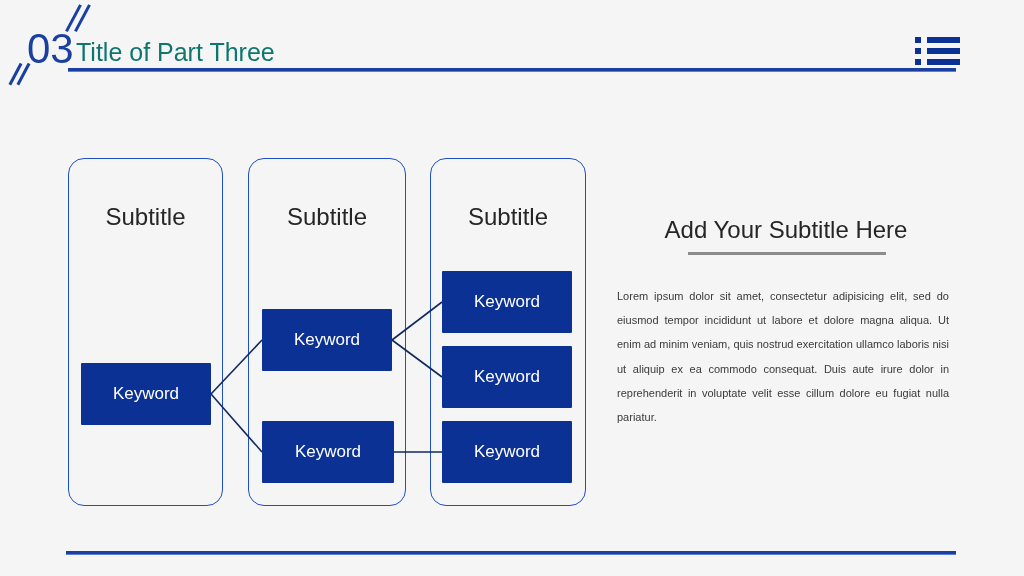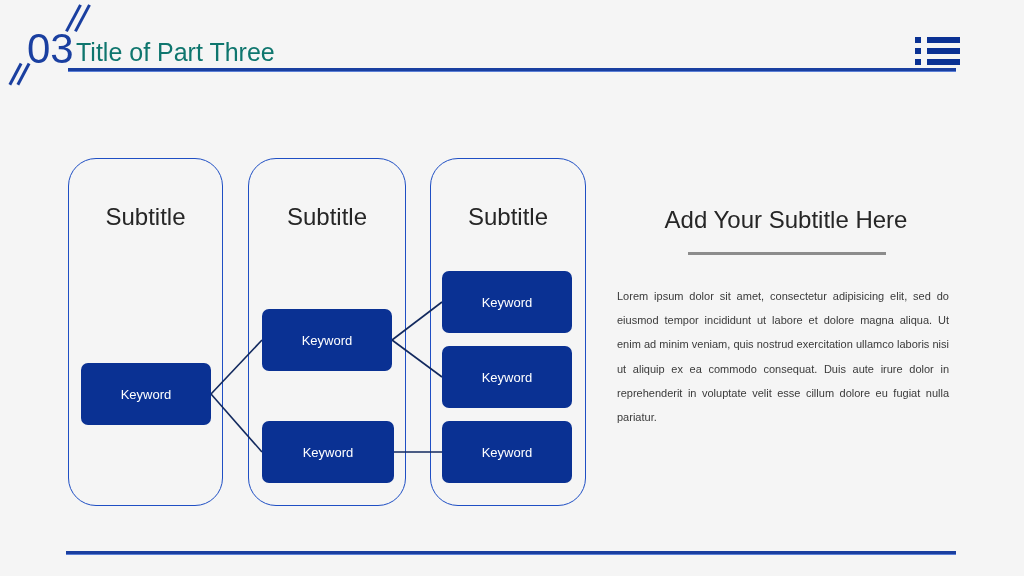--- a/index.html
+++ b/index.html
@@ -104,21 +104,21 @@
     top: 0;
     right: 0;
     height: 6px;
     background: #0a3193;
   }
 
   
   .card {
     position: absolute;
     border: 1.5px solid #1f4fc4;
-    border-radius: 28px;
+    border-radius: 16px;
     background: transparent;
     box-sizing: border-box;
   }
   .card-title {
     position: absolute;
     left: 0;
     right: 0;
     top: 44px;
     text-align: center;
     font-size: 24px;
@@ -128,23 +128,23 @@
   }
 
   #card-1 { left: 68px;  top: 158px; width: 155px; height: 348px; }
   #card-2 { left: 248px; top: 158px; width: 158px; height: 348px; }
   #card-3 { left: 430px; top: 158px; width: 156px; height: 348px; }
 
   
   .keyword {
     position: absolute;
     background: #0a3193;
-    border-radius: 7px;
+    border-radius: 1px;
     color: #ffffff;
-    font-size: 13px;
+    font-size: 17px;
     display: flex;
     align-items: center;
     justify-content: center;
     box-sizing: border-box;
     z-index: 3;
   }
 
   #kw-a   { left: 81px;  top: 363px; width: 130px; height: 62px; }
   #kw-b1  { left: 262px; top: 309px; width: 130px; height: 62px; }
   #kw-b2  { left: 262px; top: 421px; width: 132px; height: 62px; }
@@ -159,21 +159,21 @@
     width: 1024px;
     height: 576px;
     z-index: 1;
     pointer-events: none;
   }
 
   
   .right-title {
     position: absolute;
     left: 616px;
-    top: 204px;
+    top: 214px;
     width: 340px;
     text-align: center;
     font-size: 24px;
     line-height: 32px;
     color: #262626;
     font-weight: 400;
   }
   .right-divider {
     position: absolute;
     left: 688px;

